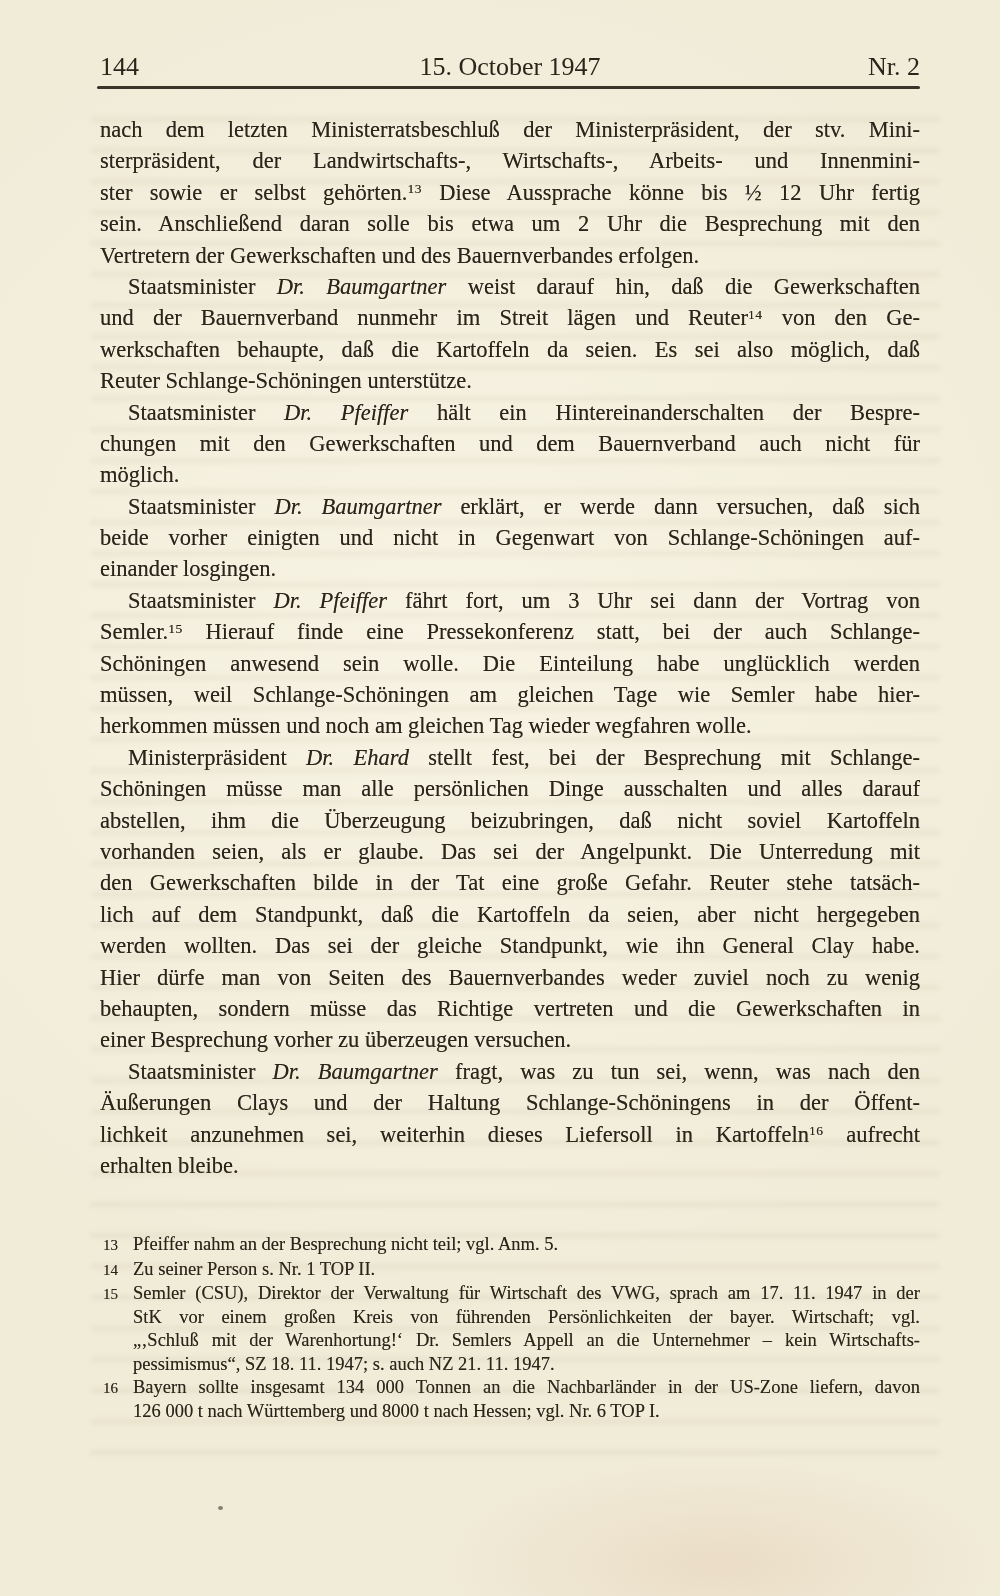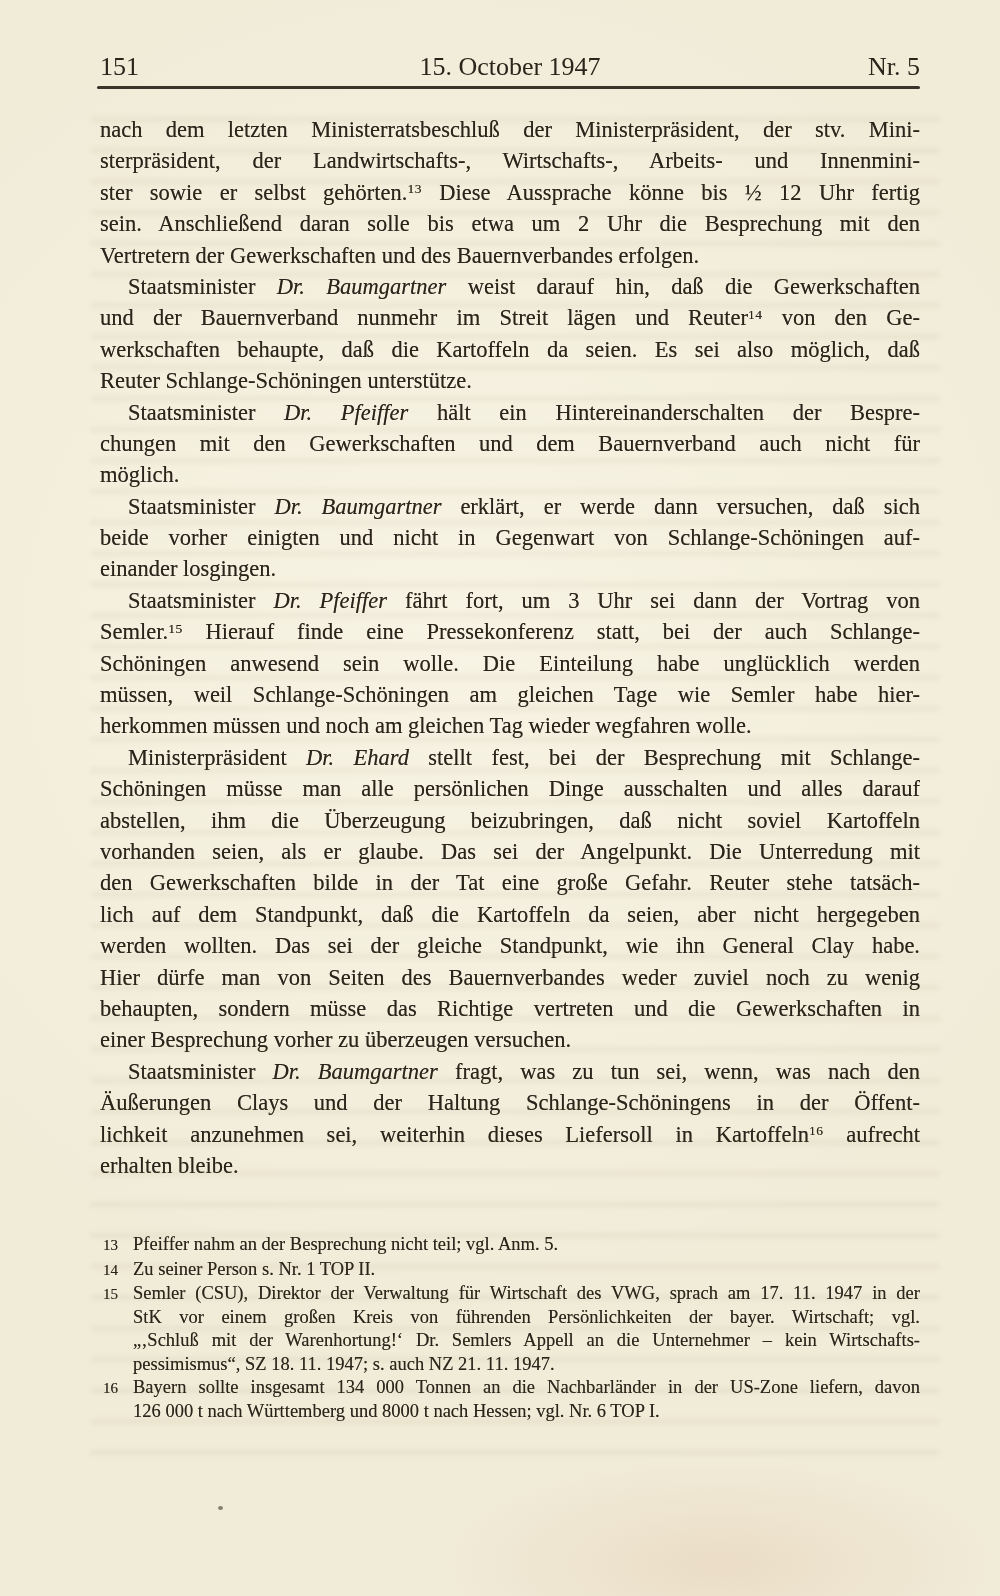--- a/index.html
+++ b/index.html
@@ -81,23 +81,23 @@
     width: 5px; height: 4px; border-radius: 50%;
     background: #5f594c; opacity: 0.75;
   }
 </style>
 </head>
 <body>
 
 <div class="page">
 
   <div class="header">
-    <span class="h-left">151</span>
+    <span class="h-left">144</span>
     <span class="h-center">15. October 1947</span>
-    <span class="h-right">Nr. 5</span>
+    <span class="h-right">Nr. 2</span>
   </div>
 
   <div class="rule"></div>
 
   <div class="bodytext" id="bodytext">
       <div class="para">
         <div class="line"><span>nach dem letzten Ministerratsbeschluß der Ministerpräsident, der stv. Mini-</span></div>
         <div class="line"><span>sterpräsident, der Landwirtschafts-, Wirtschafts-, Arbeits- und Innenmini-</span></div>
         <div class="line"><span>ster sowie er selbst gehörten.</span><span class="sup">13</span><span> Diese Aussprache könne bis ½ 12 Uhr fertig</span></div>
         <div class="line"><span>sein. Anschließend daran solle bis etwa um 2 Uhr die Besprechung mit den</span></div>

